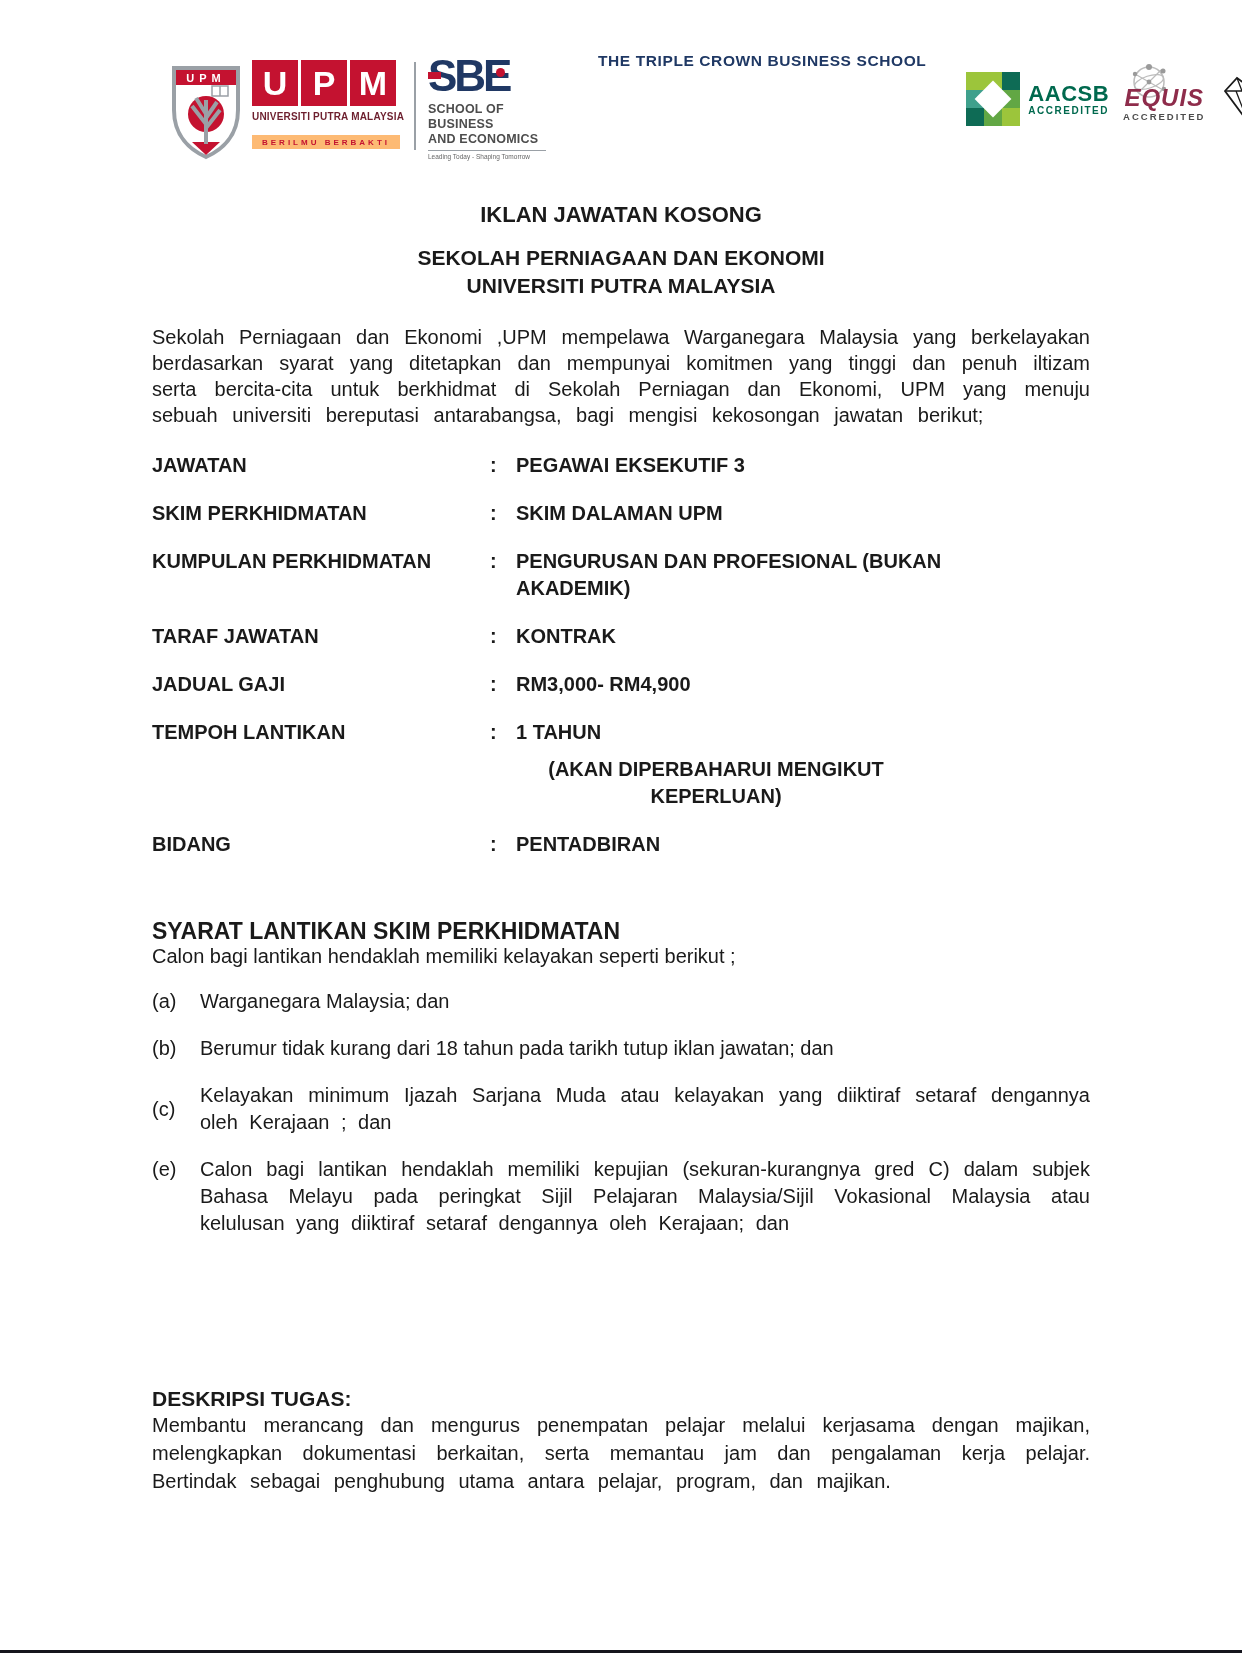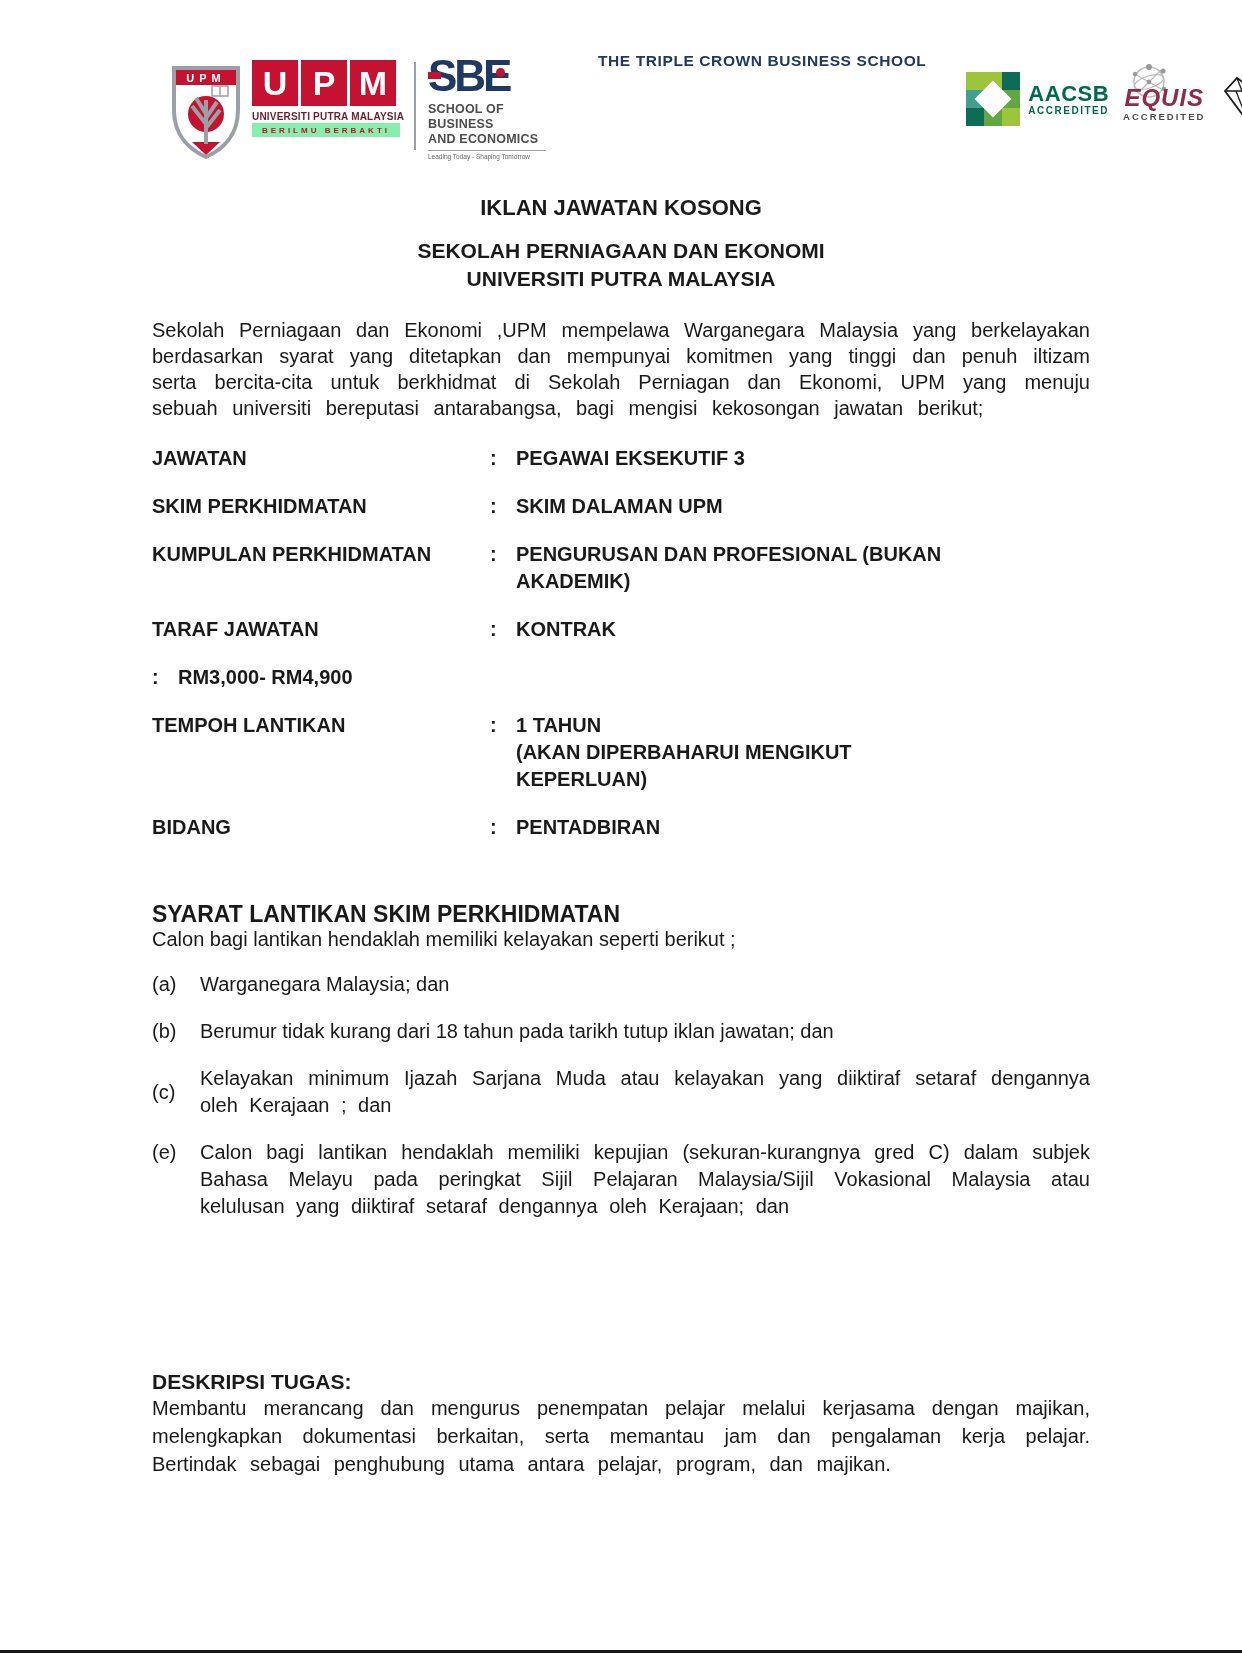--- a/index.html
+++ b/index.html
@@ -16,21 +16,21 @@
   .crest { width:76px; height:108px; flex-shrink:0; }
 
   .wordmark { margin-left:8px; margin-top:8px; width:148px; }
   .wm-blocks { display:flex; gap:3px; }
   .wm-block {
     width:46px; height:46px; background:#C41230; color:#fff;
     font-weight:bold; font-size:34px; display:flex; align-items:center; justify-content:center;
   }
   .wm-univ { margin-top:5px; font-size:10px; font-weight:bold; color:#6D1F2E; white-space:nowrap; letter-spacing:0.2px; }
   .wm-motto {
-    margin-top:1px; background:#86efac; color:#C41230; font-size:8px; font-weight:bold;
+    margin-top:13px; background:#fdba74; color:#C41230; font-size:8px; font-weight:bold;
     letter-spacing:3px; text-align:center; padding:3px 0 2px 0;
   }
 
   .vsep { width:2px; height:88px; background:#9aa0a6; margin:10px 12px 0 14px; flex-shrink:0; }
 
   .sbe { margin-top:2px; width:118px; }
   .sbe-acronym { position:relative; font-size:44px; line-height:44px; font-weight:bold; color:#203864; letter-spacing:-3px; }
   .sbe-redbar { position:absolute; left:0; top:18px; width:13px; height:7px; background:#C41230; }
   .sbe-reddot { position:absolute; left:68px; top:14px; width:9px; height:9px; border-radius:50%; background:#C41230; }
   .sbe-school { margin-top:4px; font-size:12.5px; font-weight:bold; color:#4d4d4d; line-height:15px; letter-spacing:0.2px; }
@@ -58,34 +58,34 @@
   
   .amba { display:flex; align-items:center; gap:6px; }
   .amba-text { display:flex; flex-direction:column; color:#1a1a1a; }
   .amba-word { display:flex; align-items:flex-start; }
   .amba-big { font-size:28px; line-height:26px; font-weight:bold; }
   .amba-stack { display:flex; flex-direction:column; font-size:7px; font-weight:bold; line-height:7px; margin-top:3px; letter-spacing:0.5px; }
   .amba-s { font-size:14px; font-weight:bold; margin-top:1px; }
   .amba-status { font-size:12px; font-weight:600; letter-spacing:1px; margin-top:1px; }
 
   
-  .doc { position:absolute; left:152px; top:185px; width:938px; padding-top:10px; }
+  .doc { position:absolute; left:152px; top:192px; width:938px; padding-top:10px; }
 
   .main-title { font-size:22px; font-weight:bold; text-align:center; line-height:26px; }
   .sub-title  { font-size:21px; font-weight:bold; text-align:center; line-height:28px; margin-top:16px; }
 
   .intro { margin-top:24px; font-size:20px; line-height:26px; text-align:justify; word-spacing:9px; }
 
   .details { margin-top:24px; }
   .dt-row { display:flex; margin-bottom:21px; font-weight:bold; font-size:20px; line-height:27px; }
   .dt-label { width:338px; flex-shrink:0; }
   .dt-colon { width:26px; flex-shrink:0; }
   .dt-valwrap { flex:1; }
   .dt-value.narrow { max-width:470px; }
-  .dt-note { max-width:400px; }
+  .dt-note { margin-top:10px; max-width:400px;text-align:center; }
 
   .syarat-heading { margin-top:60px; font-size:23px; font-weight:bold; }
   .syarat-intro { margin-top:0; font-size:20px; }
 
   .req-list { margin-top:20px; }
   .req-item { display:flex; margin-bottom:20px; font-size:20px; line-height:27px; }
   .req-marker { width:48px; flex-shrink:0; align-self:flex-start; }
   .req-item.center-marker .req-marker { align-self:center; }
   .req-text { flex:1; }
   .req-text.justify { text-align:justify; word-spacing:6px; }
@@ -227,20 +227,21 @@
         <span class="dt-valwrap">
             <span class="dt-value narrow" style="display:block">PENGURUSAN DAN PROFESIONAL (BUKAN AKADEMIK)</span>
           </span>
       </div>
       <div class="dt-row">
         <span class="dt-label">TARAF JAWATAN</span>
         <span class="dt-colon">:</span>
         <span class="dt-valwrap"><span class="dt-value">KONTRAK</span></span>
       </div>
       <div class="dt-row">
+        <span class="dt-label">JADUAL GAJI</span>
         <span class="dt-colon">:</span>
         <span class="dt-valwrap"><span class="dt-value">RM3,000- RM4,900</span></span>
       </div>
       <div class="dt-row">
         <span class="dt-label">TEMPOH LANTIKAN</span>
         <span class="dt-colon">:</span>
         <span class="dt-valwrap">
           <span class="dt-value" style="display:block">1 TAHUN</span>
           <span class="dt-note" style="display:block">(AKAN DIPERBAHARUI MENGIKUT KEPERLUAN)</span>
         </span>

